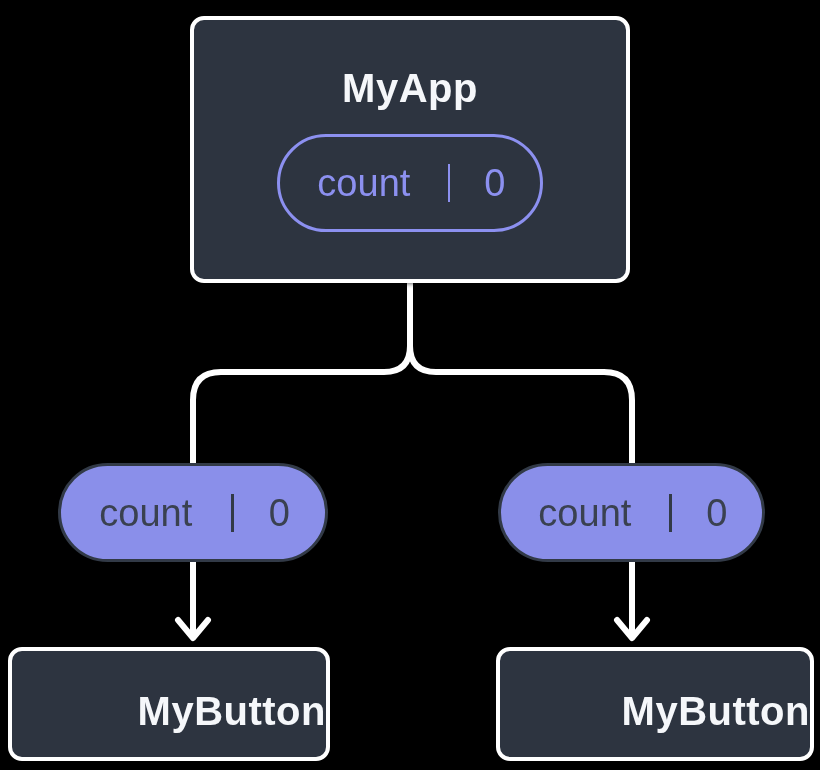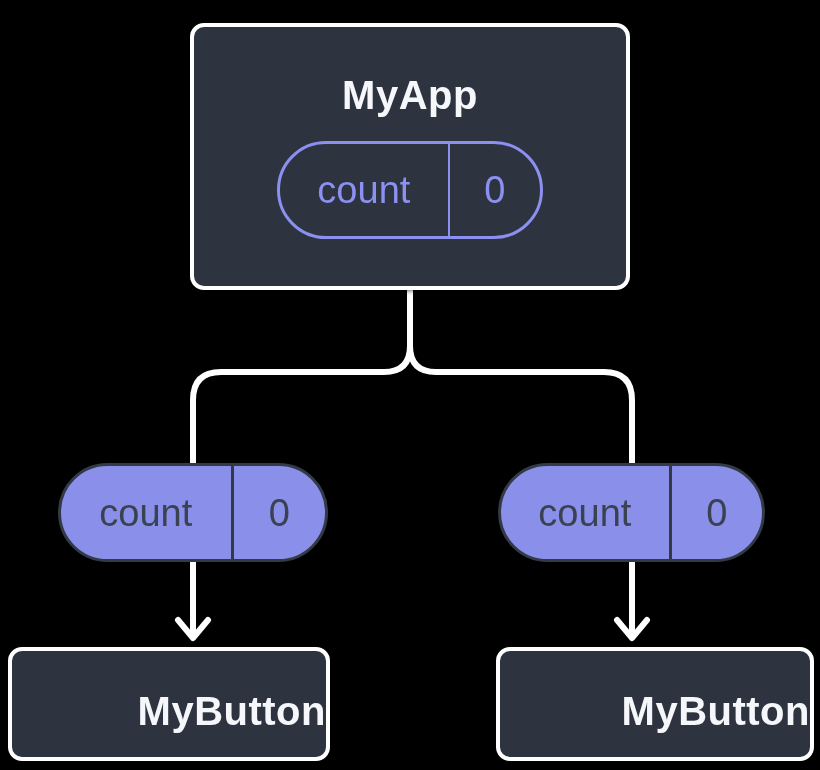--- a/index.html
+++ b/index.html
@@ -31,41 +31,42 @@
   .node {
     position: absolute;
     background: #2D3440;
     border: 4px solid #FFFFFF;
     border-radius: 14px;
     box-sizing: border-box;
     z-index: 2;
     box-shadow: 0 1px 4px rgba(0,0,0,0.6);
   }
   .app-node {
-    left: 190px; top: 23px;
+    left: 190px; top: 16px;
     width: 440px; height: 267px;
   }
   .app-title {
     position: absolute;
     left: 0; right: 0; top: 48px;
     text-align: center;
     font-size: 40px;
     font-weight: 600;
     letter-spacing: 0.5px;
     line-height: 1;
     color: #F5F7FA;
   }
   .pill {
     display: flex;
     box-sizing: border-box;
     border-radius: 60px;
     overflow: hidden;
     font-size: 38px;
     line-height: 1;
     z-index: 2;
+    align-items: center;
   }
   .pill .cell {
     display: flex;
     align-items: center;
     justify-content: center;
   }
   .cell-label { flex: 65 0 0; }
   .cell-value { flex: 35 0 0; }
   .state-pill {
     position: absolute;

